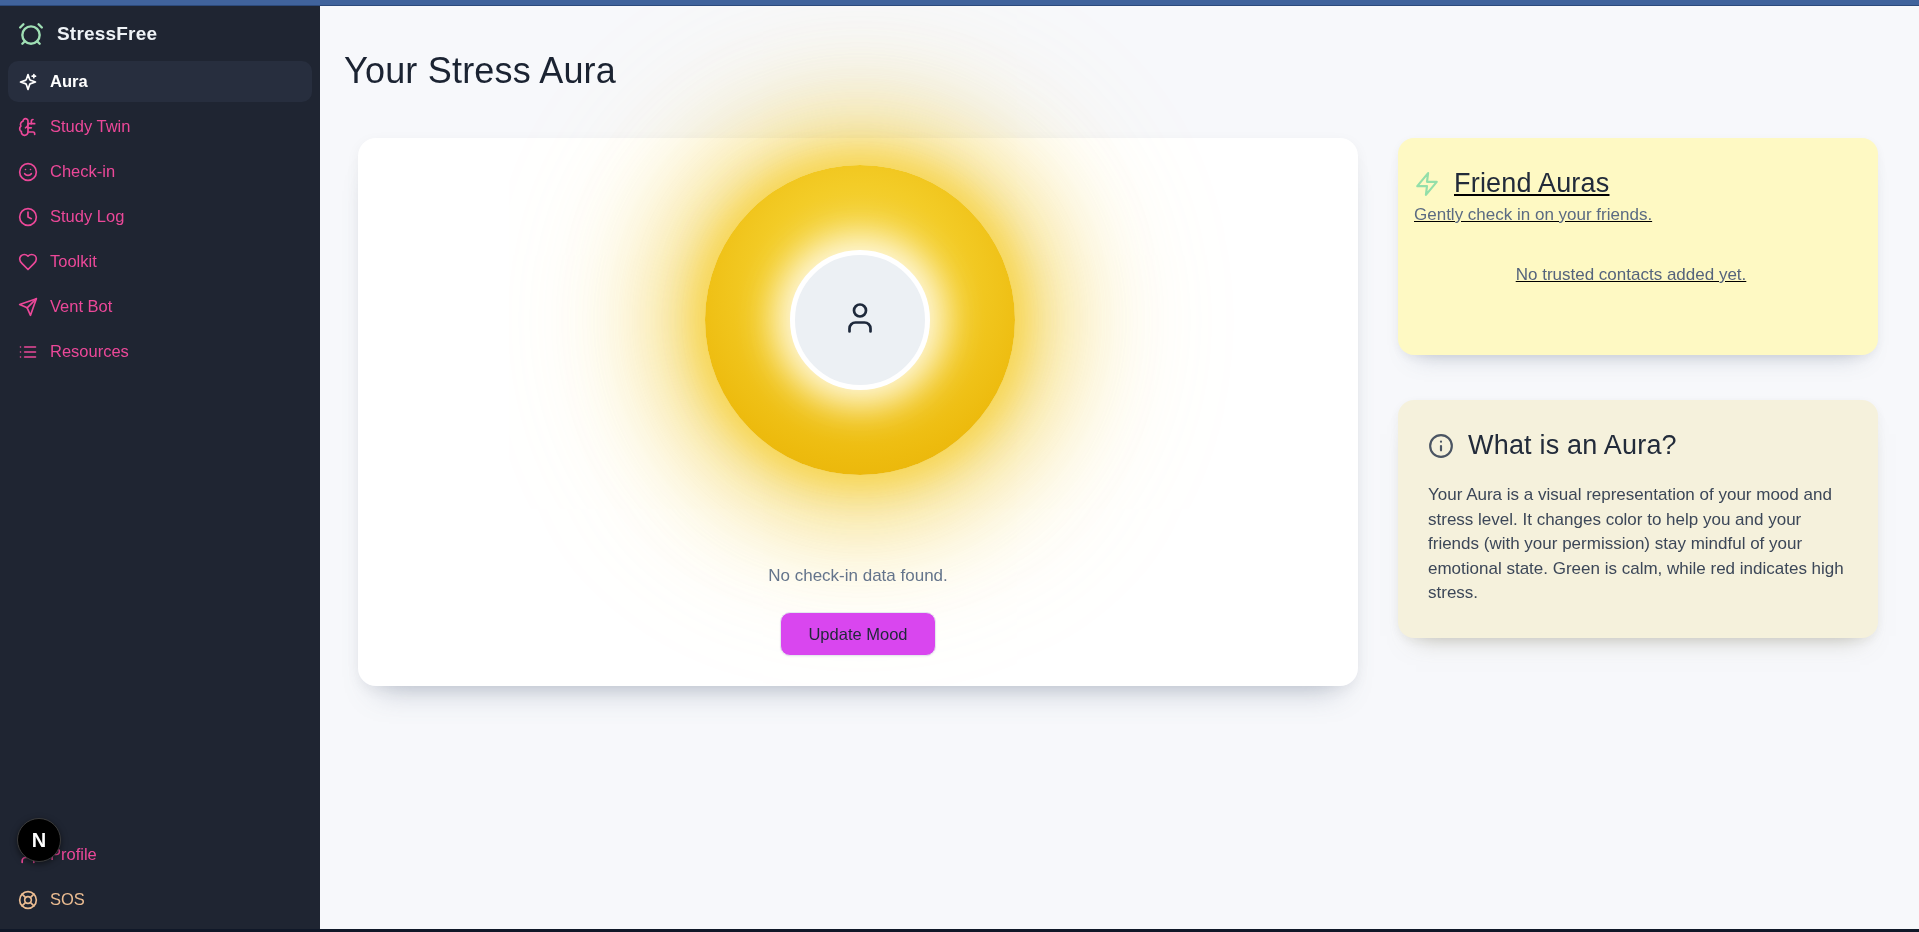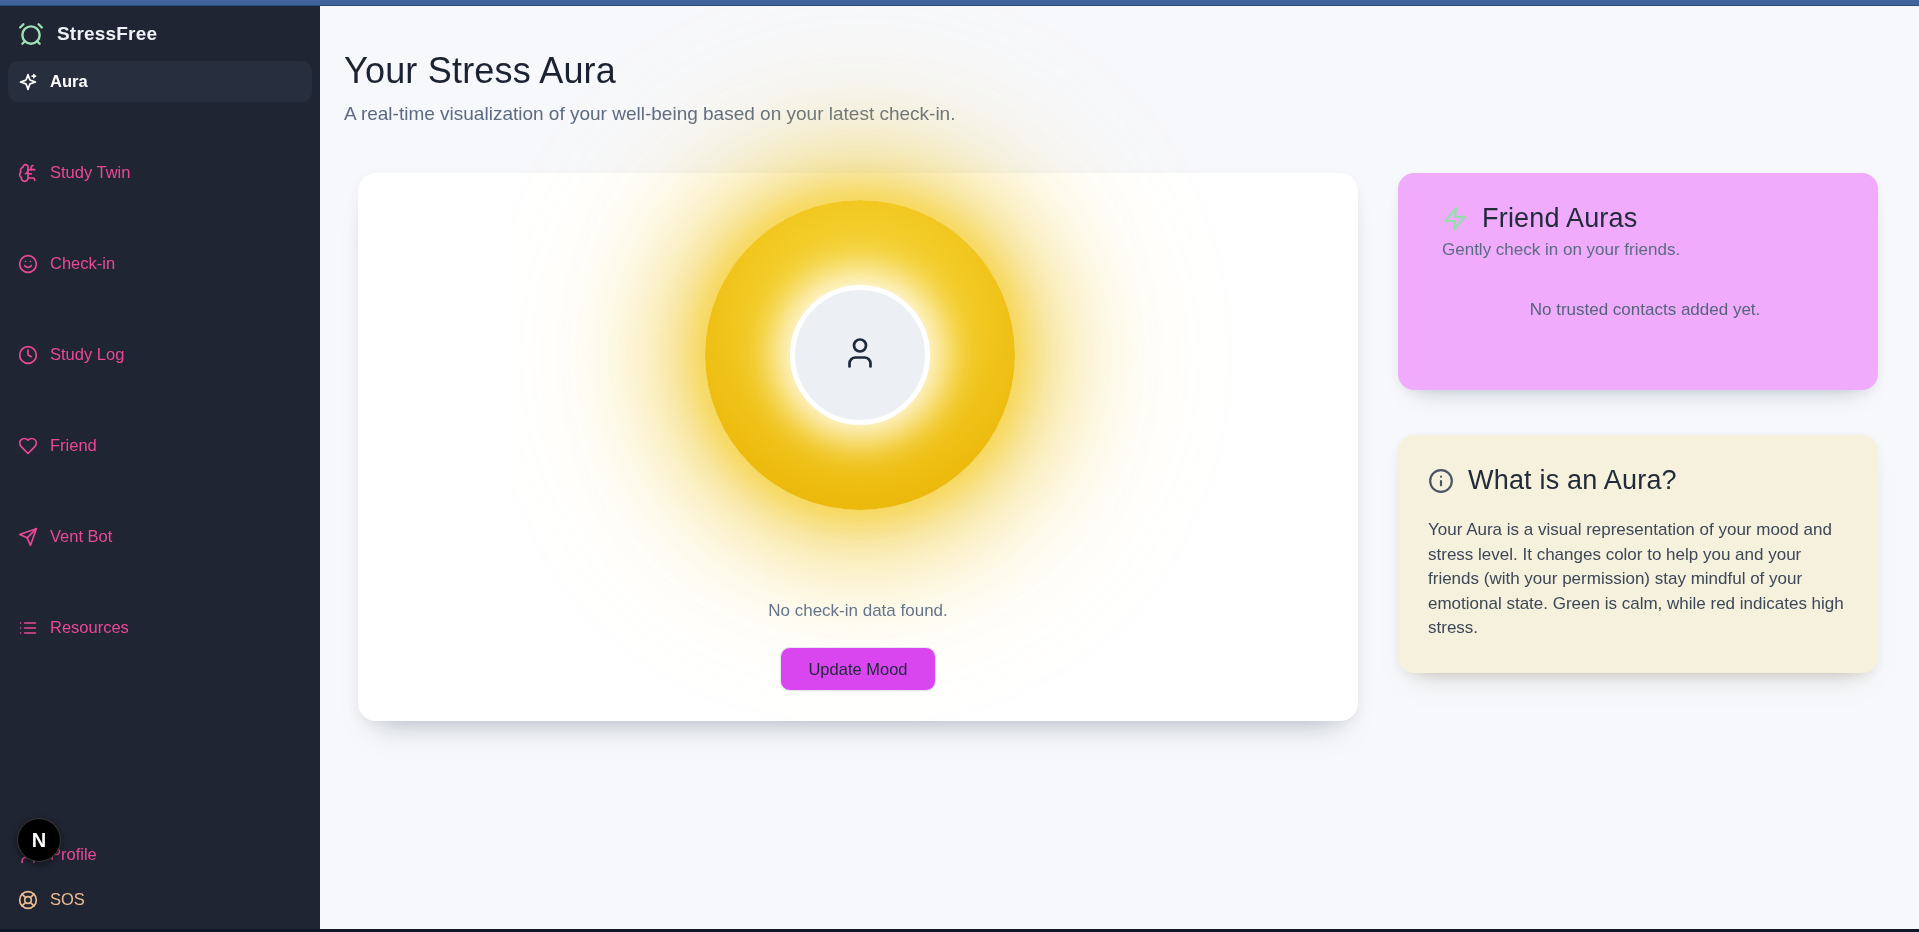--- a/index.html
+++ b/index.html
@@ -8,21 +8,21 @@
 
   
   .top-strip{position:absolute;left:0;top:0;width:100%;height:5px;background:var(--topbar-blue,#40639c);border-bottom:1px solid #2c4a7c;z-index:50;}
   .bottom-strip{position:absolute;left:0;bottom:0;width:100%;height:3px;background:#101828;z-index:50;}
 
   
   .sidebar{position:absolute;left:0;top:0;width:320px;height:100%;background:var(--sidebar-bg,#1f2532);display:flex;flex-direction:column;box-sizing:border-box;padding-top:5px;z-index:10;}
   .logo-row{display:flex;align-items:center;gap:13px;padding:16px 16px 14px 18px;}
   .logo-icon{width:26px;height:26px;color:var(--logo-green,#9fdfb4);flex:0 0 auto;}
   .logo-text{font-size:19px;font-weight:600;color:#eef2f6;letter-spacing:.2px;}
-  .nav{display:flex;flex-direction:column;padding:0 8px;gap:46px;}
+  .nav{display:flex;flex-direction:column;padding:0 8px;}
   .nav-item{display:flex;align-items:center;gap:12px;height:41px;padding:0 10px;margin-bottom:4px;border-radius:10px;color:#ec4899;cursor:pointer;}
   .nav-item .nico{width:20px;height:20px;display:flex;align-items:center;justify-content:center;flex:0 0 auto;}
   .nav-item .nico svg{width:20px;height:20px;}
   .nav-item .nlabel{font-size:16.5px;}
   .nav-item.active{background:#272e3e;color:#ffffff;}
   .nav-item.active .nlabel{font-weight:700;}
   .side-spacer{flex:1 1 auto;}
   .side-footer{padding:0 8px 8px 8px;position:relative;}
   .nav-item.sos{color:var(--sos-orange,#ecbd92);}
   .dev-badge{position:absolute;left:17px;top:-16px;width:42px;height:42px;border-radius:50%;background:#000;border:1.5px solid #3c3c3c;color:#fff;display:flex;align-items:center;justify-content:center;font-size:20px;font-weight:600;z-index:20;box-shadow:0 2px 6px rgba(0,0,0,.5);cursor:pointer;}
@@ -41,21 +41,21 @@
     box-shadow:0 0 34px 10px rgba(247,213,77,.95),0 0 90px 40px rgba(240,197,35,.55),0 0 150px 70px rgba(246,215,90,.28);}
   .aura-inner{position:absolute;left:432px;top:112px;width:140px;height:140px;border-radius:50%;background:#ecf0f4;border:5px solid #fff;box-sizing:border-box;box-shadow:0 0 36px 16px rgba(255,250,232,.95);display:flex;align-items:center;justify-content:center;color:#1e293b;}
   .aura-inner svg{width:36px;height:36px;}
   .stress-text{position:absolute;left:0;top:392px;width:100%;text-align:center;font-size:24px;font-weight:600;color:#1e2636;}
   .status-text{position:absolute;left:0;top:428px;width:100%;text-align:center;font-size:17px;color:#64748b;}
   .update-btn{position:absolute;left:422px;top:474px;width:156px;height:44px;border-radius:10px;background:#d946ef;border:1px solid #e4e8ee;box-shadow:0 1px 2px rgba(15,23,42,.05);font-family:inherit;font-size:16.5px;font-weight:500;color:#1f2937;cursor:pointer;}
 
   
   .right-col{display:flex;flex-direction:column;gap:45px;width:480px;flex:0 0 auto;}
   .panel{box-sizing:border-box;border-radius:16px;}
-  .friend-card{width:480px;height:217px;background:#f0abfc;box-shadow:0 16px 24px -18px rgba(100,116,139,.45),0 3px 10px rgba(15,23,42,.05);padding:30px 30px 0 44px;}
+  .friend-card{width:480px;height:217px;background:#fef9c3;box-shadow:0 16px 24px -18px rgba(100,116,139,.45),0 3px 10px rgba(15,23,42,.05);padding:30px 30px 0 16px;text-decoration:underline;}
   .card-head{display:flex;align-items:center;gap:14px;}
   .card-head .hicon{width:26px;height:26px;flex:0 0 auto;display:flex;}
   .card-head .hicon svg{width:26px;height:26px;}
   .zap-color{color:var(--zap-green,#93dfa9);}
   .info-color{color:#4b5563;}
   .card-title{font-size:27px;font-weight:500;color:#222b3a;letter-spacing:.2px;}
   .friend-sub{margin-top:6px;font-size:17px;color:#5b6b82;}
   .friend-empty{margin-top:40px;text-align:center;font-size:17px;color:#55647c;}
   .info-card{width:480px;height:238px;background:var(--cream,#f5f1dc);box-shadow:0 16px 24px -18px rgba(120,116,90,.5),0 3px 10px rgba(64,60,30,.06);padding:30px 30px 8px 30px;}
   .info-body{margin-top:22px;width:418px;font-size:17px;line-height:24.5px;color:#3c4758;}
@@ -123,21 +123,21 @@
             </svg>
           </span>
         <span class="nlabel">Study Log</span>
       </div>
       <div class="nav-item">
         <span class="nico">
             <svg viewBox="0 0 24 24" fill="none" stroke="currentColor" stroke-width="2" stroke-linecap="round" stroke-linejoin="round">
               <path d="M19 14c1.49-1.46 3-3.21 3-5.5A5.5 5.5 0 0 0 16.5 3c-1.76 0-3 .5-4.5 2-1.5-1.5-2.74-2-4.5-2A5.5 5.5 0 0 0 2 8.5c0 2.3 1.5 4.05 3 5.5l7 7Z"></path>
             </svg>
           </span>
-        <span class="nlabel">Friend</span>
+        <span class="nlabel">Toolkit</span>
       </div>
       <div class="nav-item">
         <span class="nico">
             <svg viewBox="0 0 24 24" fill="none" stroke="currentColor" stroke-width="2" stroke-linecap="round" stroke-linejoin="round">
               <path d="m22 2-7 20-4-9-9-4Z"></path>
               <path d="M22 2 11 13"></path>
             </svg>
           </span>
         <span class="nlabel">Vent Bot</span>
       </div>
@@ -181,21 +181,20 @@
           </span>
         <span class="nlabel">SOS</span>
       </div>
       <div class="dev-badge">N</div>
 
     </div>
   </aside>
 
   <main class="main">
     <h1 class="page-title">Your Stress Aura</h1>
-    <p class="page-subtitle">A real-time visualization of your well-being based on your latest check-in.</p>
 
     <div class="content-row">
 
       <section class="aura-card">
         <div class="aura-circle"></div>
         <div class="aura-inner">
           <span><svg viewBox="0 0 24 24" fill="none" stroke="currentColor" stroke-width="1.8" stroke-linecap="round" stroke-linejoin="round">
                 <path d="M19 21v-2a4 4 0 0 0-4-4H9a4 4 0 0 0-4 4v2"></path>
                 <circle cx="12" cy="7" r="4"></circle>
               </svg></span>

